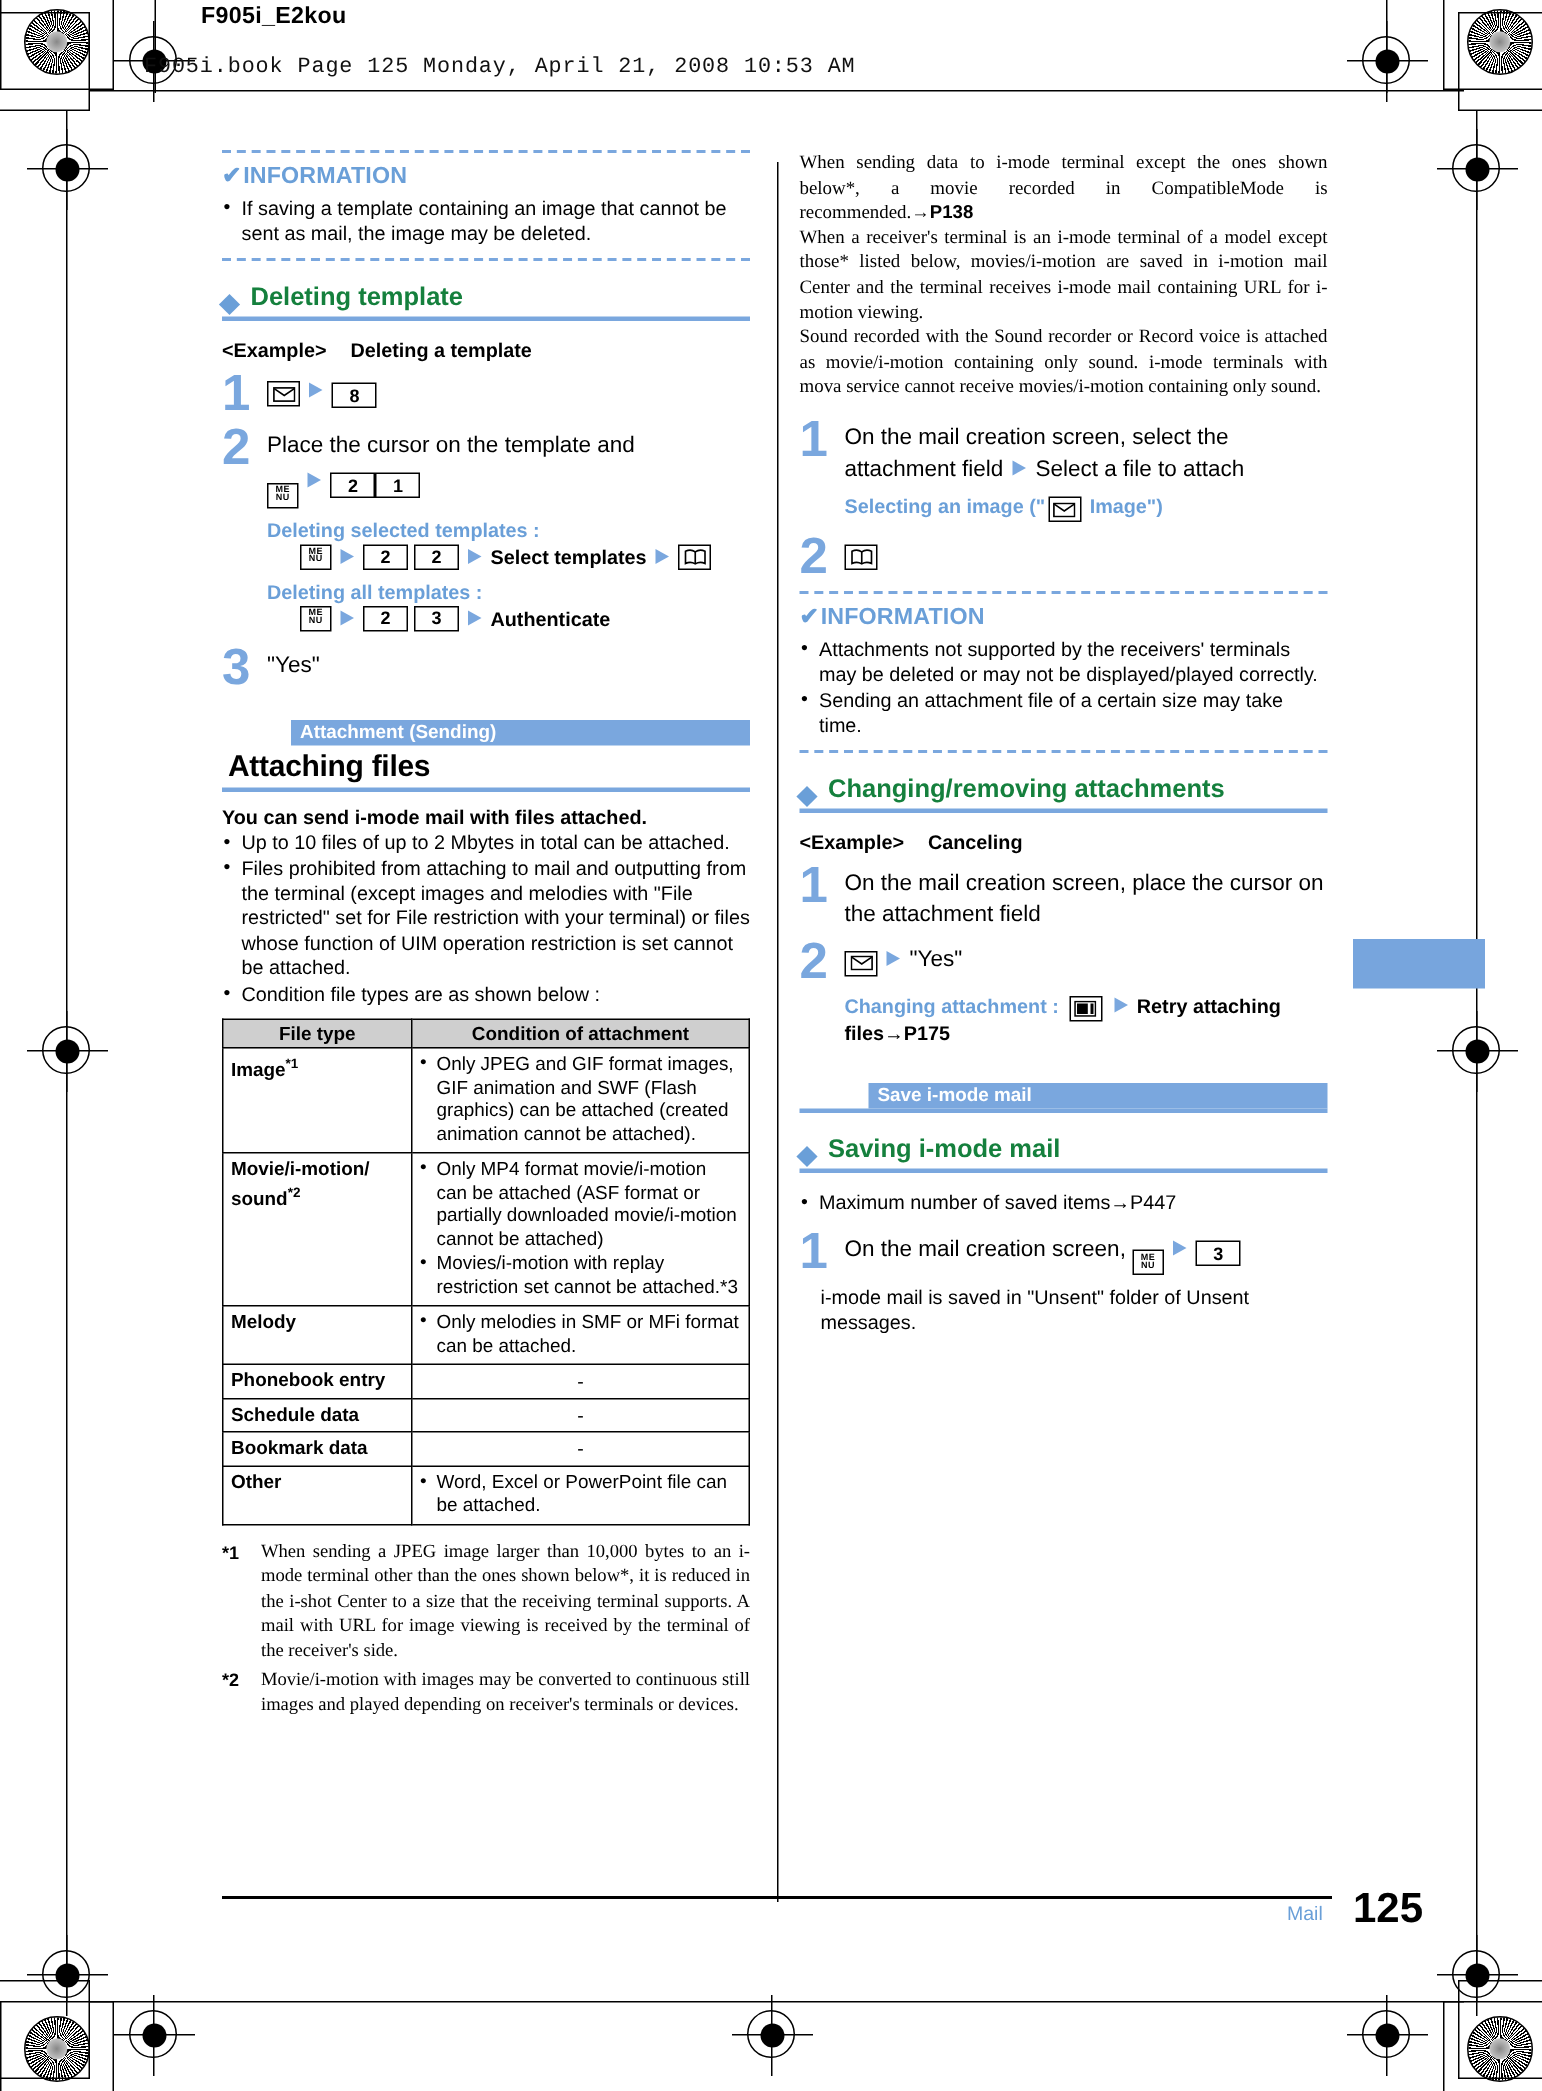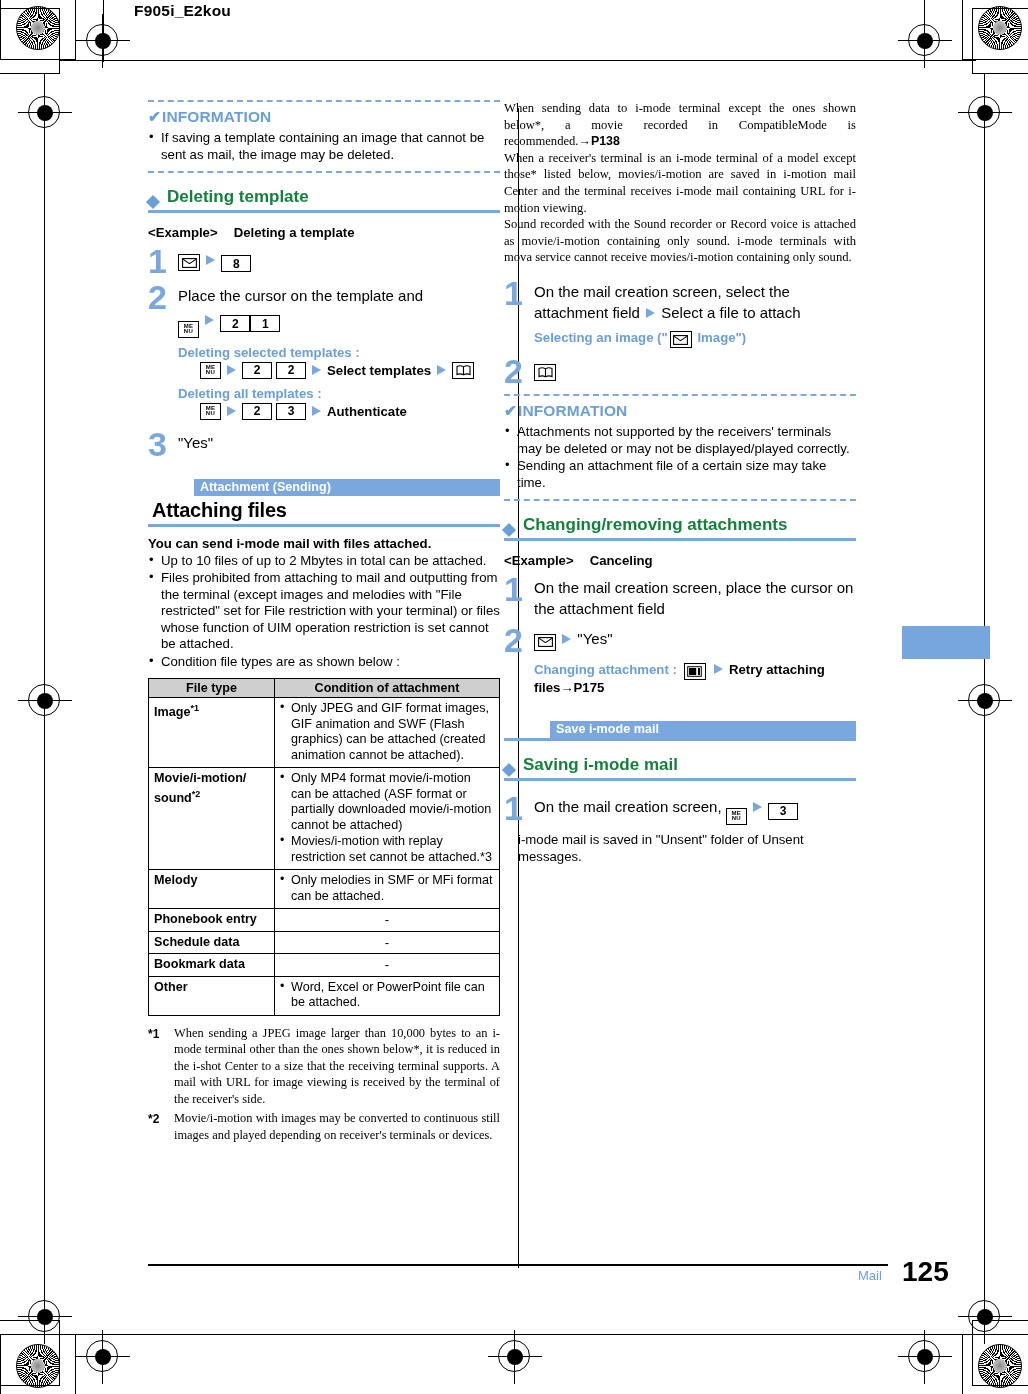--- a/index.html
+++ b/index.html
@@ -23,21 +23,21 @@
   .hline{position:absolute;height:1.2px;background:#000;}
 
   
   .doc-code{position:absolute;left:134px;top:2px;font-size:15.5px;font-weight:bold;letter-spacing:.2px;}
   .book-line{position:absolute;left:96px;top:37px;font-family:"Liberation Mono",monospace;font-size:14.5px;letter-spacing:.6px;color:#111;}
 
   
   .page{position:absolute;left:0;top:0;width:1028px;height:1394px;}
   .col{position:absolute;width:352px;}
   .col-left{left:148px;top:100px;}
-  .col-right{left:504px;top:100px;}
+  .col-right{left:533px;top:100px;}
 
   .col-divider{position:absolute;left:518px;top:108px;width:1px;height:1160px;background:#000;}
 
   
   .edge-tab{position:absolute;right:38px;top:626px;width:88px;height:33px;background:#77a5dd;}
 
   
   .info-top-rule{border-top:2px dashed #7aa7de;height:0;margin:0 0 6px 0;}
   .info-bot-rule{border-top:2px dashed #7aa7de;height:0;margin:8px 0 0 0;}
   .info-title{color:#6a9fd8;font-weight:bold;font-size:15.5px;letter-spacing:.1px;margin:2px 0 4px 0;}
@@ -188,20 +188,21 @@
     </div>
 
   <div class="vline" style="left:44px;top:74px;height:1260px;"></div>
   <div class="vline" style="left:984px;top:74px;height:1260px;"></div>
   <div class="hline" style="left:60px;top:60px;width:916px;"></div>
   <div class="hline" style="left:60px;top:1334px;width:916px;"></div>
   <div class="vline" style="left:103px;top:0px;height:62px;"></div>
   <div class="vline" style="left:924px;top:0px;height:62px;"></div>
 
   <div class="doc-code">F905i_E2kou</div>
+  <div class="book-line">F905i.book  Page 125  Monday, April 21, 2008  10:53 AM</div>
 
   <div class="col-divider"></div>
   <div class="edge-tab"></div>
 
   <div class="col col-left">
 
     <div>
       <div class="info-top-rule"></div>
       <div class="info-title">
         <span class="chk">✔</span><span>INFORMATION</span>
@@ -466,20 +467,23 @@
       <div class="sec-band">Save i-mode mail</div>
       <div class="sec-rule"></div>
     </div>
 
     <div class="dia-head">
       <span class="dia"></span>
       <span>Saving i-mode mail</span>
     </div>
     <div class="dia-rule"></div>
 
+    <ul class="bul">
+      <li>Maximum number of saved items→P447</li>
+    </ul>
 
     <div class="step" style="margin-top:8px;">
       <div class="num">1</div>
       <div class="body">
         <span>On the mail creation screen,</span>
         <span class="menu-ico">
             <span>ME</span>
             <span>NU</span>
           </span>
         <span class="arrow"></span>

